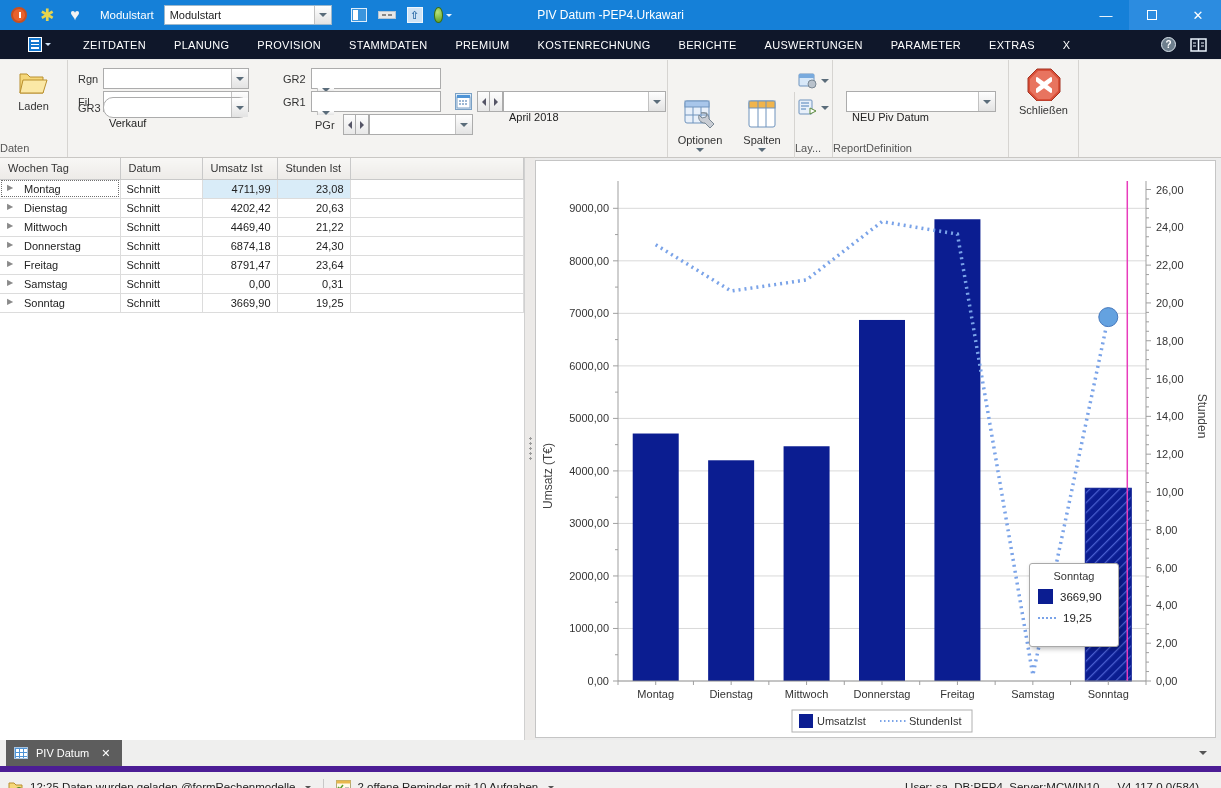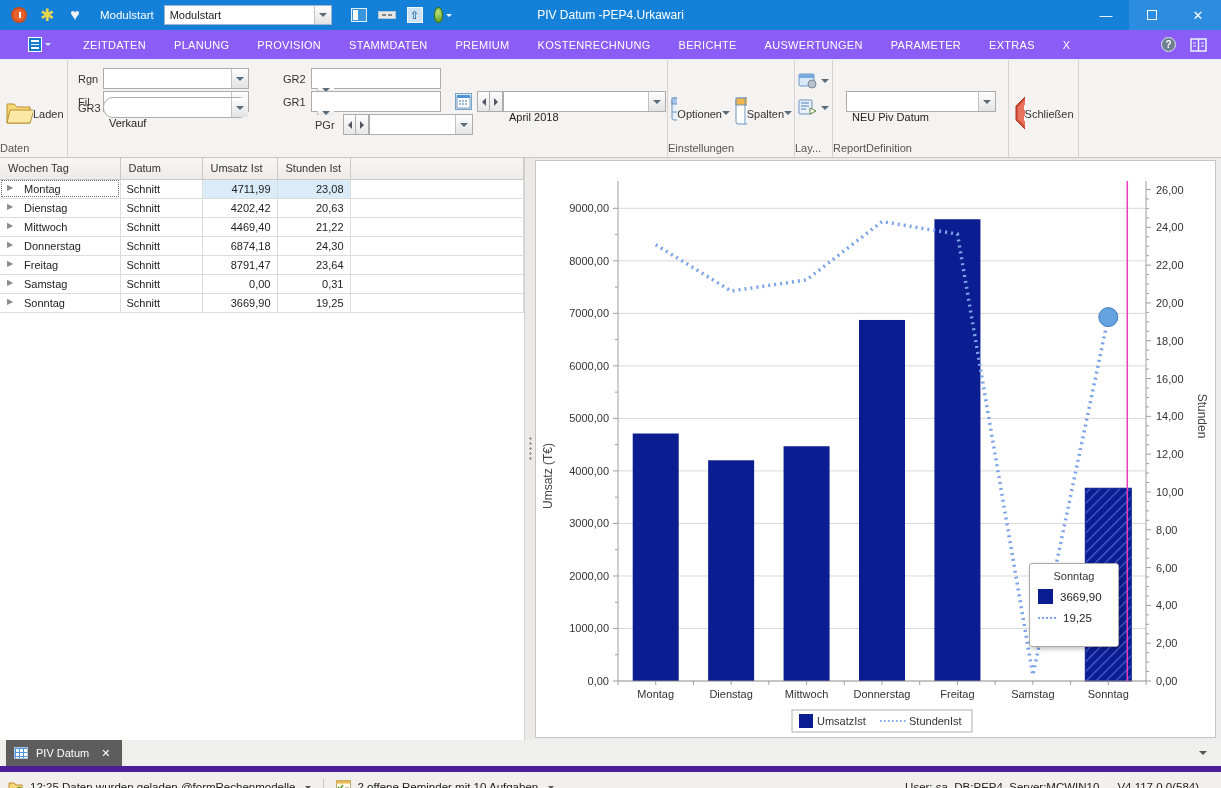--- a/index.html
+++ b/index.html
@@ -27,45 +27,45 @@
   .icon-upbox { width:16px; height:16px; background:#cfe3f5; border:1px solid #eef6fd; display:flex; align-items:center; justify-content:center; color:#2e6da8; font-size:11px; font-weight:bold; }
   .icon-bug { width:14px; height:16px; border-radius:50% 50% 45% 45%; background:radial-gradient(circle at 35% 30%, #b7e27a, #5d9c1f); border:1px solid #3e6e12; }
   .tb-mini-arrow { width:0; height:0; border-left:3.5px solid transparent; border-right:3.5px solid transparent; border-top:3.5px solid #eaf3fb; margin-left:3px; }
   .tb-title { position:absolute; left:0; right:0; text-align:center; font-size:12px; color:#fff; pointer-events:none; }
   .tb-controls { margin-left:auto; display:flex; height:30px; }
   .tb-ctl { width:46px; height:30px; display:flex; align-items:center; justify-content:center; color:#fff; font-size:13px; }
   .tb-ctl.light { background:#2c8ce0; }
   .ctl-max { width:10px; height:10px; border:1px solid #fff; display:block; }
 
   
-  .menubar { position:absolute; left:0; top:30px; width:1221px; height:30px; background:#8b5cf6; border-bottom:1px solid #e9e9e9; display:flex; align-items:center; color:#fff; }
+  .menubar { position:absolute; left:0; top:30px; width:1221px; height:30px; background:#0f172a; border-bottom:1px solid #e9e9e9; display:flex; align-items:center; color:#fff; }
   .menu-launcher { display:flex; align-items:center; margin-left:28px; margin-right:18px; }
   .icon-list { width:14px; height:15px; border:1.5px solid #fff; background:#1478cf; display:flex; flex-direction:column; justify-content:space-evenly; padding:0 2px; }
   .icon-list i { height:1.5px; background:#fff; }
   .menu-items { display:flex; align-items:center; height:30px; }
   .menu-item { padding:0 14px; height:30px; display:flex; align-items:center; font-size:11px; letter-spacing:.3px; color:#fff; cursor:default; }
   .menu-right { margin-left:auto; display:flex; align-items:center; gap:14px; padding-right:14px; }
   .icon-help { width:15px; height:15px; border-radius:50%; background:#6e7f8d; color:#fff; font-size:10px; font-weight:bold; display:flex; align-items:center; justify-content:center; border:1px solid #dce6ee; }
 
   
   .ribbon { position:absolute; left:0; top:60px; width:1221px; height:98px; background:#f4f3f1; border-bottom:1px solid #c9c7c4; display:flex; }
   .rgroup { position:relative; height:97px; border-right:1px solid #d6d4d1; }
   .rcaption { position:absolute; left:0; right:0; bottom:3px; text-align:left; font-size:11px; color:#555; }
-  .bigbtn { display:flex; align-items:center; width:60px; padding-top:7px; }
+  .bigbtn { display:flex; flex-direction:column; align-items:center; width:60px; padding-top:7px; }
   .bigbtn .blabel { margin-top:3px; font-size:11px; color:#333; }
   .g-daten { width:68px; display:flex; justify-content:center; }
   .g-auswahl { width:600px; }
   .fil-row { position:absolute; display:flex; align-items:center; }
   .fil-label { font-size:11px; color:#333; }
   .combo { display:flex; height:21px; background:#fff; border:1px solid #acacac; }
   .combo .val { flex:1; padding:19px 5px; font-size:11px; color:#222; white-space:nowrap; overflow:hidden; }
   .spinbtn { width:13px; height:21px; background:linear-gradient(#fdfdfd,#e8e8e8); border:1px solid #acacac; display:flex; align-items:center; justify-content:center; }
   .tri-left { width:0; height:0; border-top:4px solid transparent; border-bottom:4px solid transparent; border-right:4px solid #556; }
   .tri-right { width:0; height:0; border-top:4px solid transparent; border-bottom:4px solid transparent; border-left:4px solid #556; }
-  .g-einst { width:127px; display:flex; justify-content:space-evenly; }
+  .g-einst { width:127px; display:flex; justify-content:space-evenly;margin-top:32px; }
   .g-lay { width:38px; display:flex; flex-direction:column; align-items:center; gap:10px; padding-top:12px; }
   .laybtn { display:flex; align-items:center; gap:3px; }
   .g-berichte { width:66px; display:flex; justify-content:center; }
   .g-repdef { width:176px; }
   .g-close { width:70px; display:flex; justify-content:center; }
   .g-rest { flex:1; border-right:none; }
   .dd-under { margin-top:2px; }
 
   
   .main { position:absolute; left:0; top:158px; width:1221px; height:582px; background:#ececec; }

